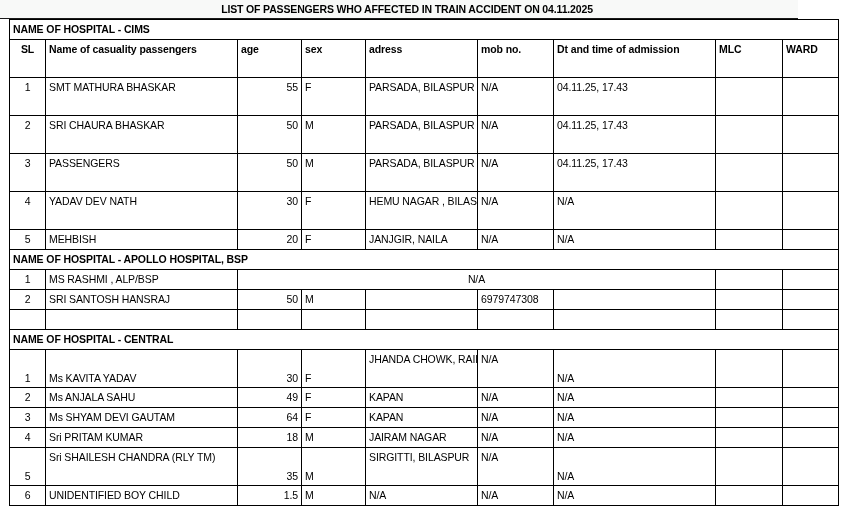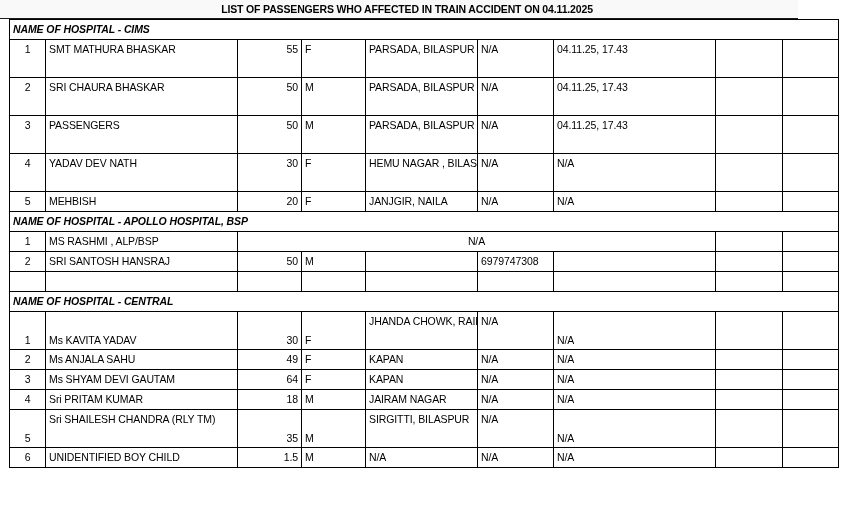--- a/index.html
+++ b/index.html
@@ -77,21 +77,20 @@
   col.c-ward  { width: 56px; }
 
   
   .hospital-row td {
     font-weight: bold;
     height: 19px;
     line-height: 18px;
     border-left: none;
     border-right: none;
     padding-left: 1px;
-    font-style: italic;
   }
   .header-row td {
     font-weight: bold;
     height: 37px;
     vertical-align: top;
   }
   .c-center { text-align: center; }
   .c-right  { text-align: right; }
   .v-bottom { vertical-align: bottom !important; }
 
@@ -124,20 +123,31 @@
         <col class="c-dt">
         <col class="c-mlc">
         <col class="c-ward">
     </colgroup>
     <tbody>
 
       <tr class="hospital-row">
         <td colspan="9">NAME OF HOSPITAL - CIMS</td>
       </tr>
 
+      <tr class="header-row">
+        <td class="c-center">SL</td>
+        <td>Name of casuality passengers</td>
+        <td>age</td>
+        <td>sex</td>
+        <td>adress</td>
+        <td>mob no.</td>
+        <td>Dt and time of admission</td>
+        <td>MLC</td>
+        <td>WARD</td>
+      </tr>
 
       <tr class="r-tall">
         <td class="c-center">1</td>
         <td>SMT  MATHURA BHASKAR</td>
         <td class="c-right">55</td>
         <td>F</td>
         <td class="wrap">PARSADA, BILASPUR</td>
         <td>N/A</td>
         <td>04.11.25, 17.43</td>
         <td></td>

